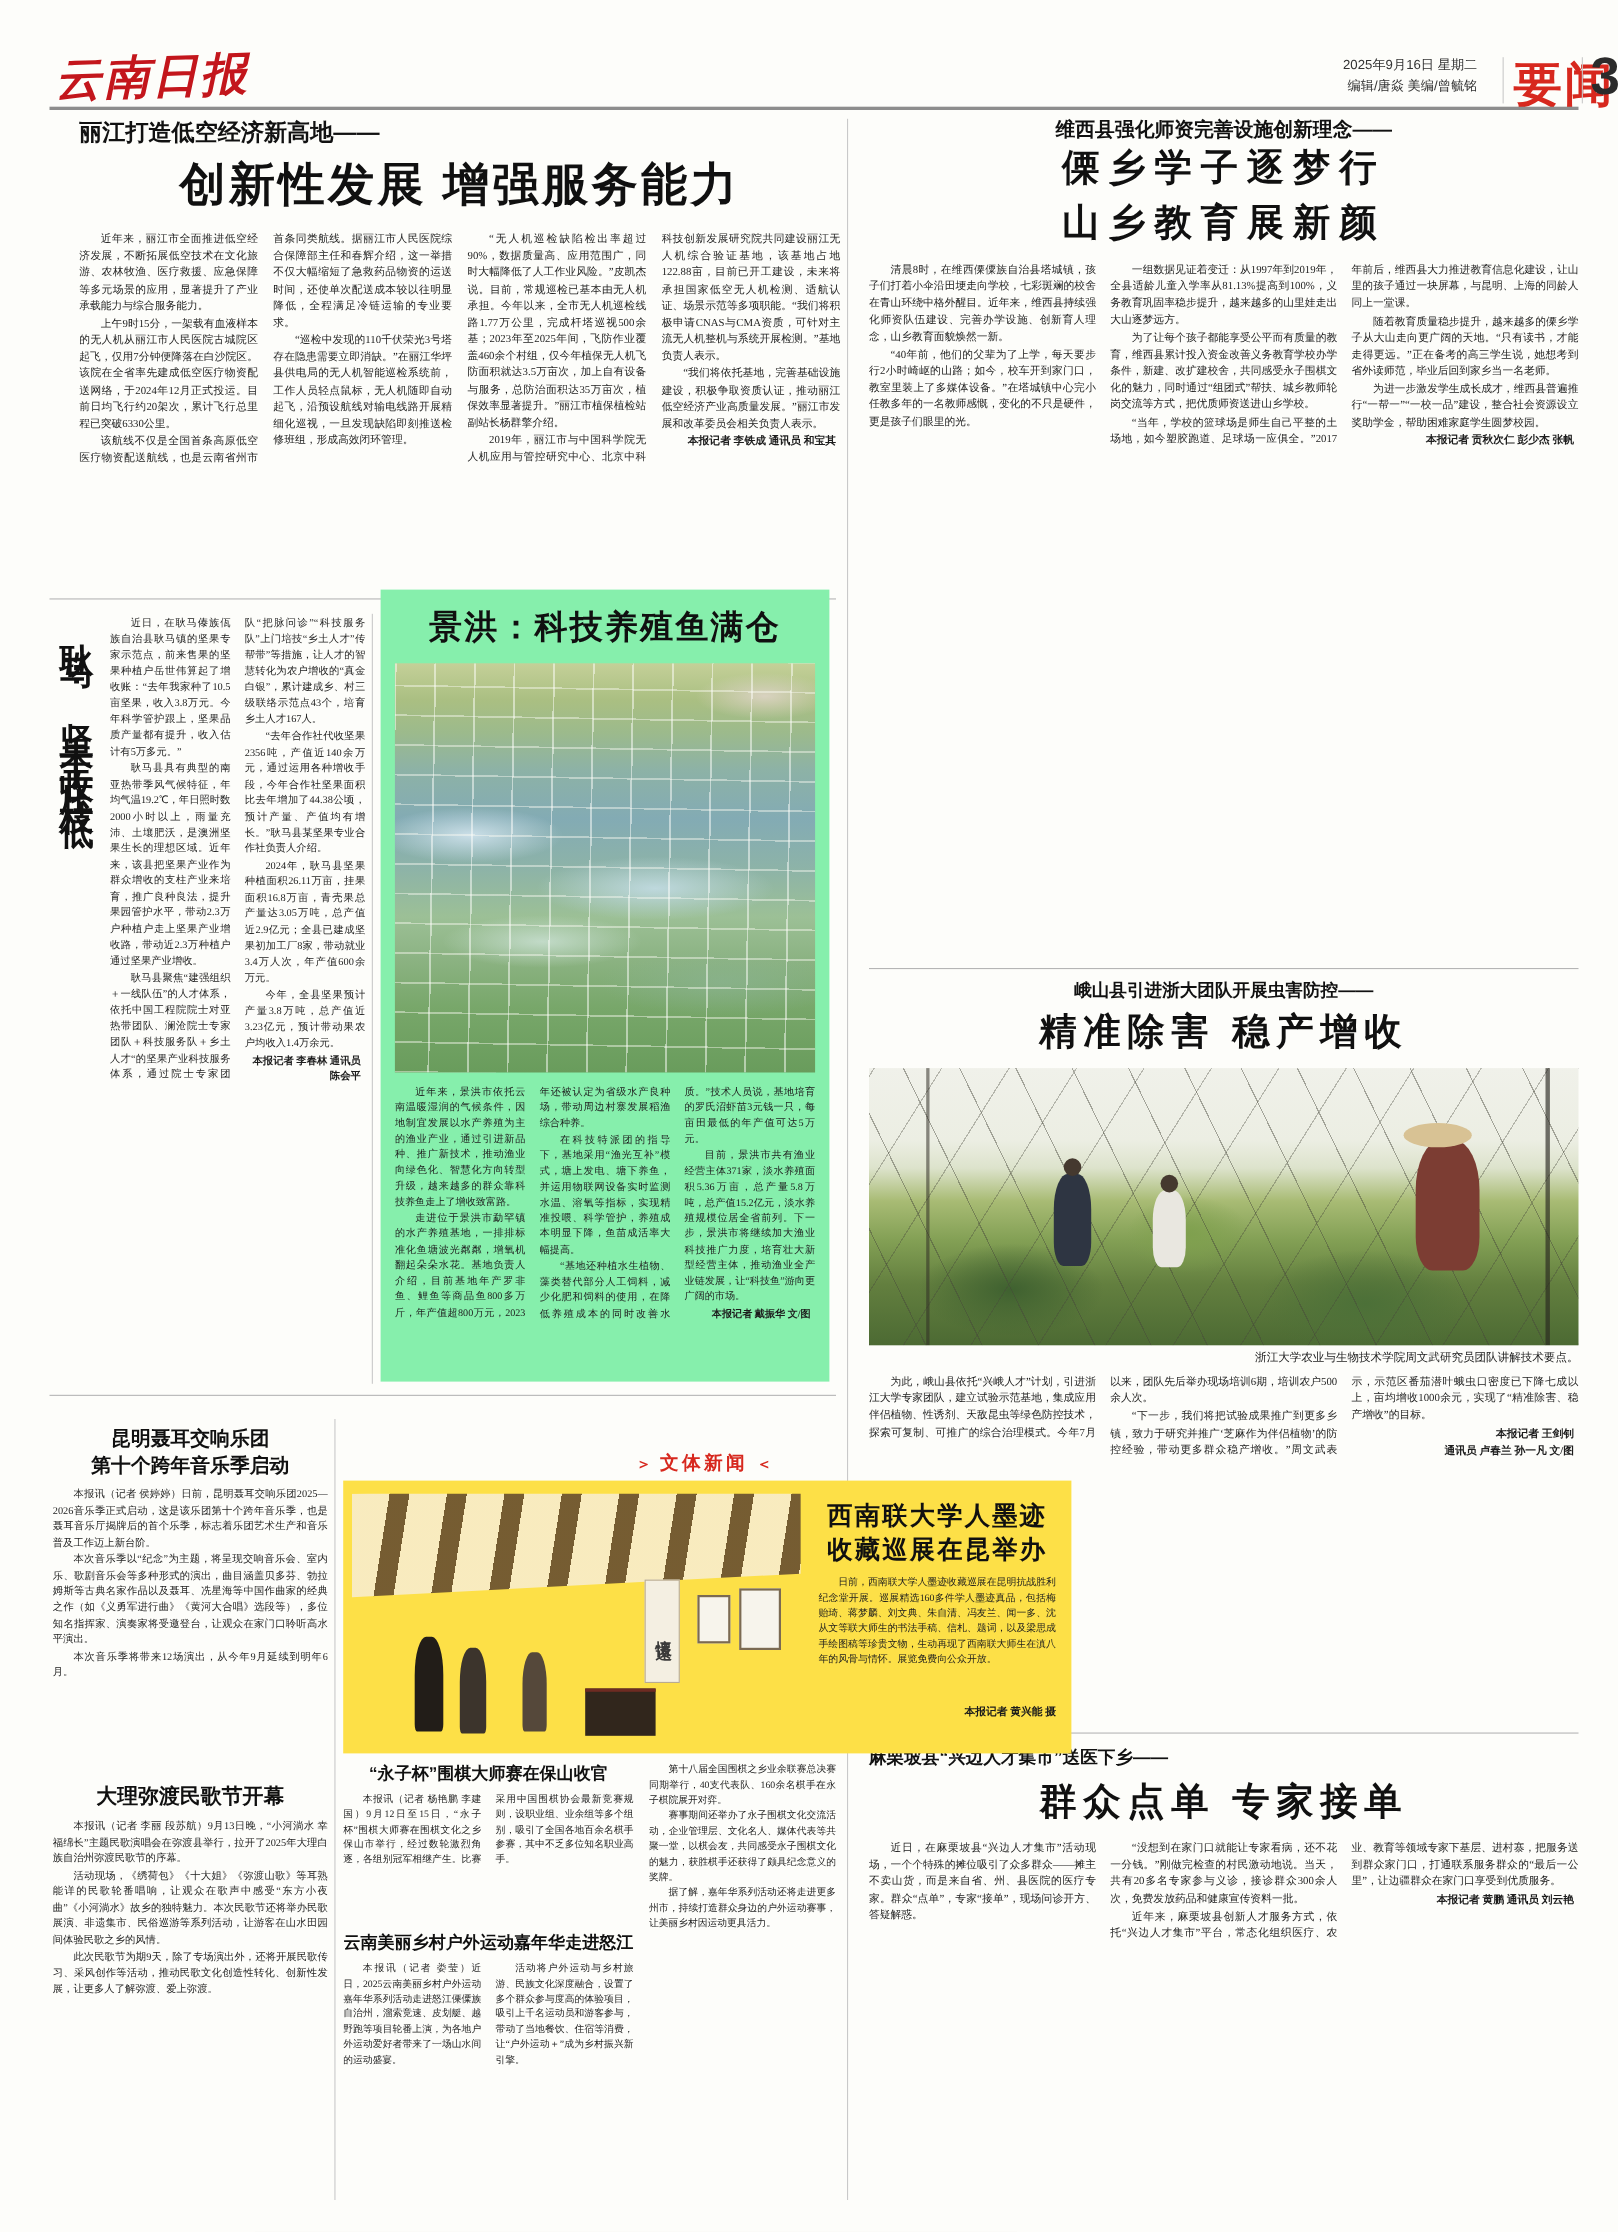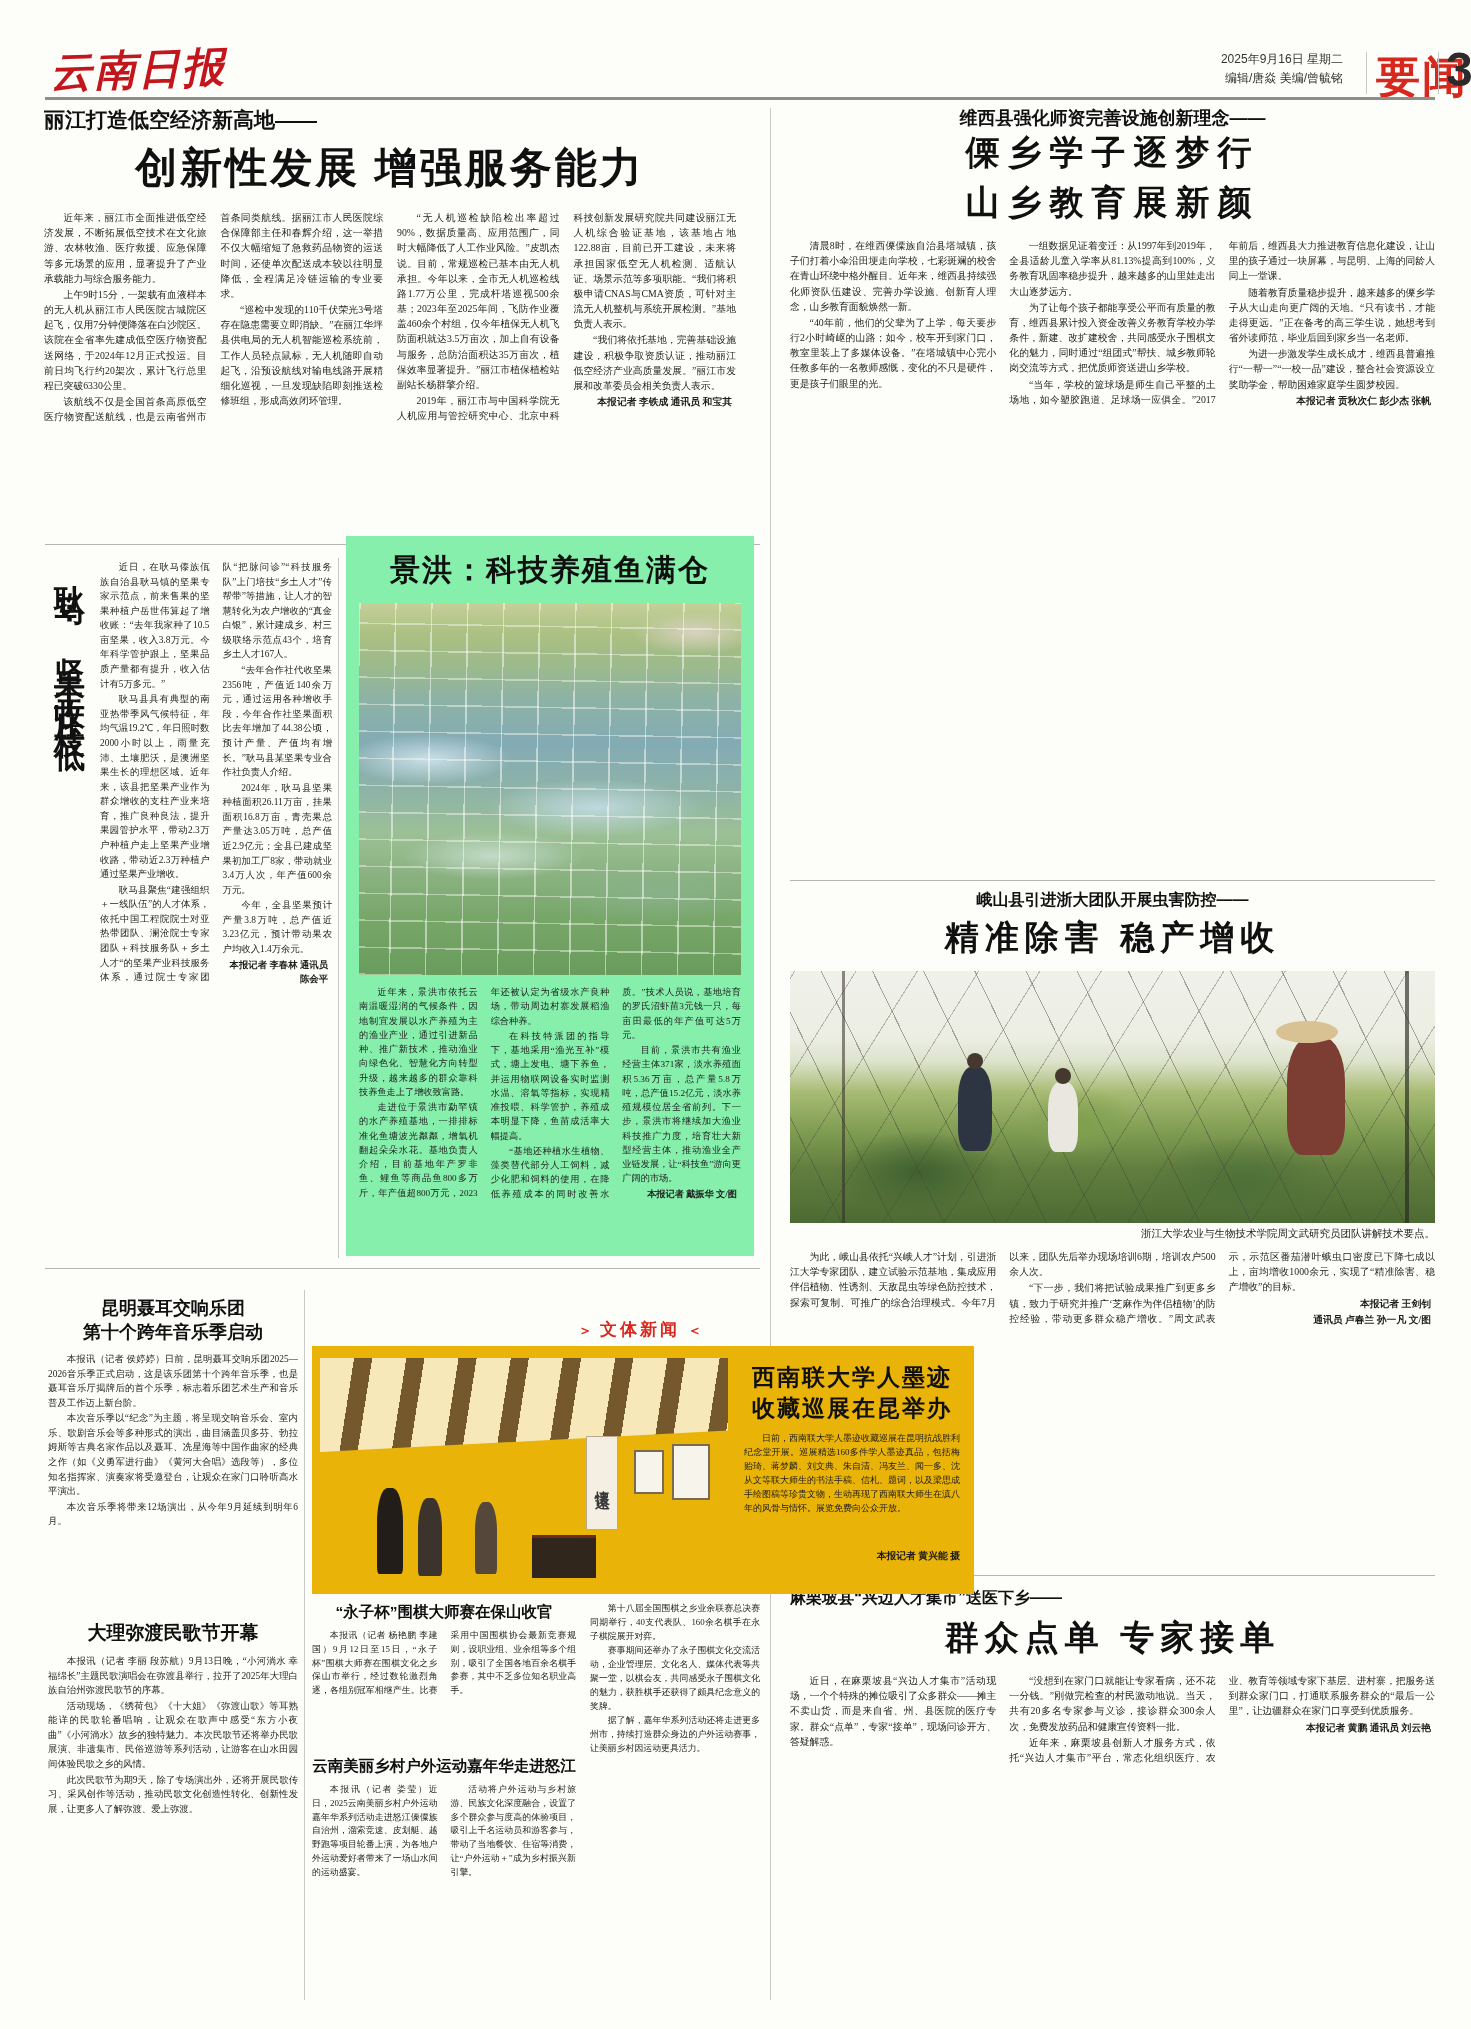--- a/index.html
+++ b/index.html
@@ -80,21 +80,21 @@
   <div class="hdr-rule"></div>
 
   <div class="vdiv" style="left:770px;top:108px;height:1892px;"></div>
   <div class="vdiv" style="left:338px;top:558px;height:700px;"></div>
   <div class="vdiv" style="left:304px;top:1290px;height:710px;"></div>
   <div class="hdiv" style="left:45px;top:544px;width:715px;"></div>
   <div class="hdiv" style="left:45px;top:1268px;width:715px;"></div>
   <div class="hdiv" style="left:790px;top:880px;width:645px;"></div>
   <div class="hdiv" style="left:790px;top:1575px;width:645px;"></div>
 
-  <div class="abs" style="left:44px;top:106px;width:692px;">
+  <div class="abs" style="left:72px;top:106px;width:692px;">
     <div class="kicker" style="font-size:21px;">丽江打造低空经济新高地——</div>
     <div class="headline" style="font-size:42px;letter-spacing:3px;margin-top:6px;">创新性发展  增强服务能力</div>
     <div class="body-text cols4 clip" style="margin-top:14px;height:338px;">
       <p>近年来，丽江市全面推进低空经济发展，不断拓展低空技术在文化旅游、农林牧渔、医疗救援、应急保障等多元场景的应用，显著提升了产业承载能力与综合服务能力。</p>
       <p>上午9时15分，一架载有血液样本的无人机从丽江市人民医院古城院区起飞，仅用7分钟便降落在白沙院区。该院在全省率先建成低空医疗物资配送网络，于2024年12月正式投运。目前日均飞行约20架次，累计飞行总里程已突破6330公里。</p>
       <p>该航线不仅是全国首条高原低空医疗物资配送航线，也是云南省州市首条同类航线。据丽江市人民医院综合保障部主任和春辉介绍，这一举措不仅大幅缩短了急救药品物资的运送时间，还使单次配送成本较以往明显降低，全程满足冷链运输的专业要求。</p>
       <p>“巡检中发现的110千伏荣光3号塔存在隐患需要立即消缺。”在丽江华坪县供电局的无人机智能巡检系统前，工作人员轻点鼠标，无人机随即自动起飞，沿预设航线对输电线路开展精细化巡视，一旦发现缺陷即刻推送检修班组，形成高效闭环管理。</p>
       <p>“无人机巡检缺陷检出率超过90%，数据质量高、应用范围广，同时大幅降低了人工作业风险。”皮凯杰说。目前，常规巡检已基本由无人机承担。今年以来，全市无人机巡检线路1.77万公里，完成杆塔巡视500余基；2023年至2025年间，飞防作业覆盖460余个村组，仅今年植保无人机飞防面积就达3.5万亩次，加上自有设备与服务，总防治面积达35万亩次，植保效率显著提升。”丽江市植保植检站副站长杨群擎介绍。</p>
       <p>2019年，丽江市与中国科学院无人机应用与管控研究中心、北京中科科技创新发展研究院共同建设丽江无人机综合验证基地，该基地占地122.88亩，目前已开工建设，未来将承担国家低空无人机检测、适航认证、场景示范等多项职能。“我们将积极申请CNAS与CMA资质，可针对主流无人机整机与系统开展检测。”基地负责人表示。</p>
       <p>“我们将依托基地，完善基础设施建设，积极争取资质认证，推动丽江低空经济产业高质量发展。”丽江市发展和改革委员会相关负责人表示。</p>
@@ -195,21 +195,21 @@
       <p>此次民歌节为期9天，除了专场演出外，还将开展民歌传习、采风创作等活动，推动民歌文化创造性转化、创新性发展，让更多人了解弥渡、爱上弥渡。</p>
     </div>
   </div>
 
   <div class="abs marker" style="left:520px;top:1318px;width:240px;">
     <span class="arr">＞</span>
     <span>文体新闻</span>
     <span class="arr">＜</span>
   </div>
 
-  <div class="abs" style="left:312px;top:1346px;width:662px;height:248px;background:#eab308;display:flex;">
+  <div class="abs" style="left:312px;top:1346px;width:662px;height:248px;background:#fde047;display:flex;">
     <div class="photo photo-exhibit" style="width:408px;height:224px;margin:12px 0 12px 8px;">
       <div class="ceiling"></div>
       <div class="frame" style="right:18px;top:86px;width:34px;height:52px;"></div>
       <div class="frame" style="right:64px;top:92px;width:26px;height:40px;"></div>
       <div class="scroll" style="right:110px;top:78px;width:30px;height:92px;">
         <span>懷遠</span>
       </div>
       <div class="sil" style="left:14%;bottom:8px;width:26px;height:86px;"></div>
       <div class="sil" style="left:24%;bottom:6px;width:24px;height:78px;background:#3c342c;"></div>
       <div class="sil" style="left:38%;bottom:8px;width:22px;height:72px;background:#55483a;"></div>

